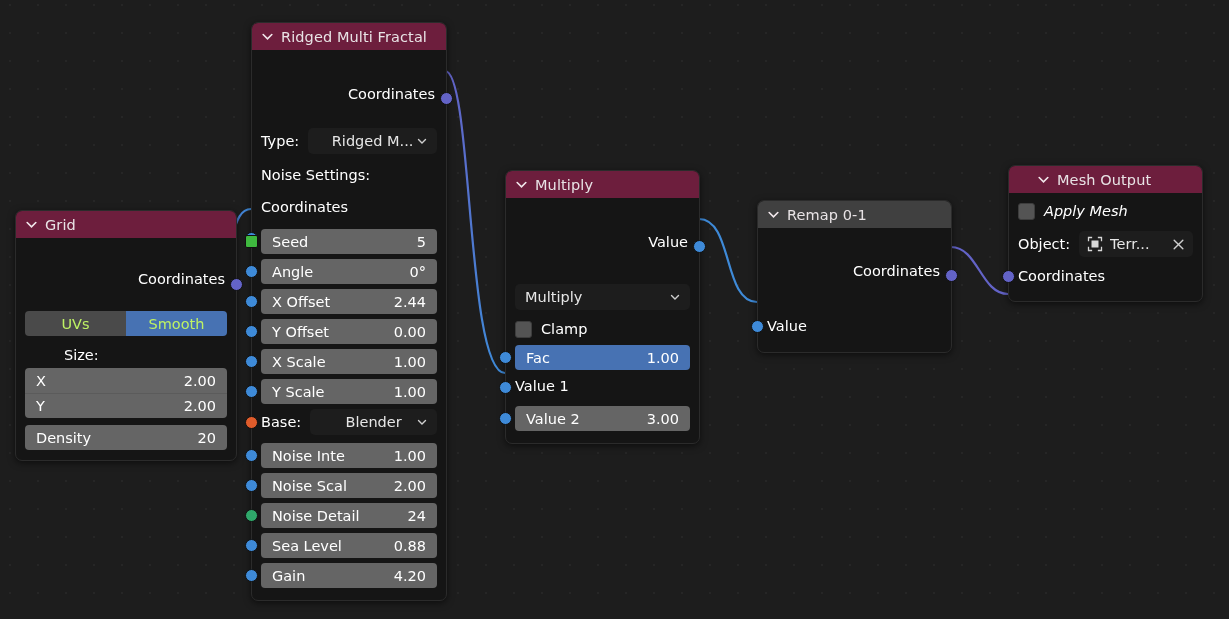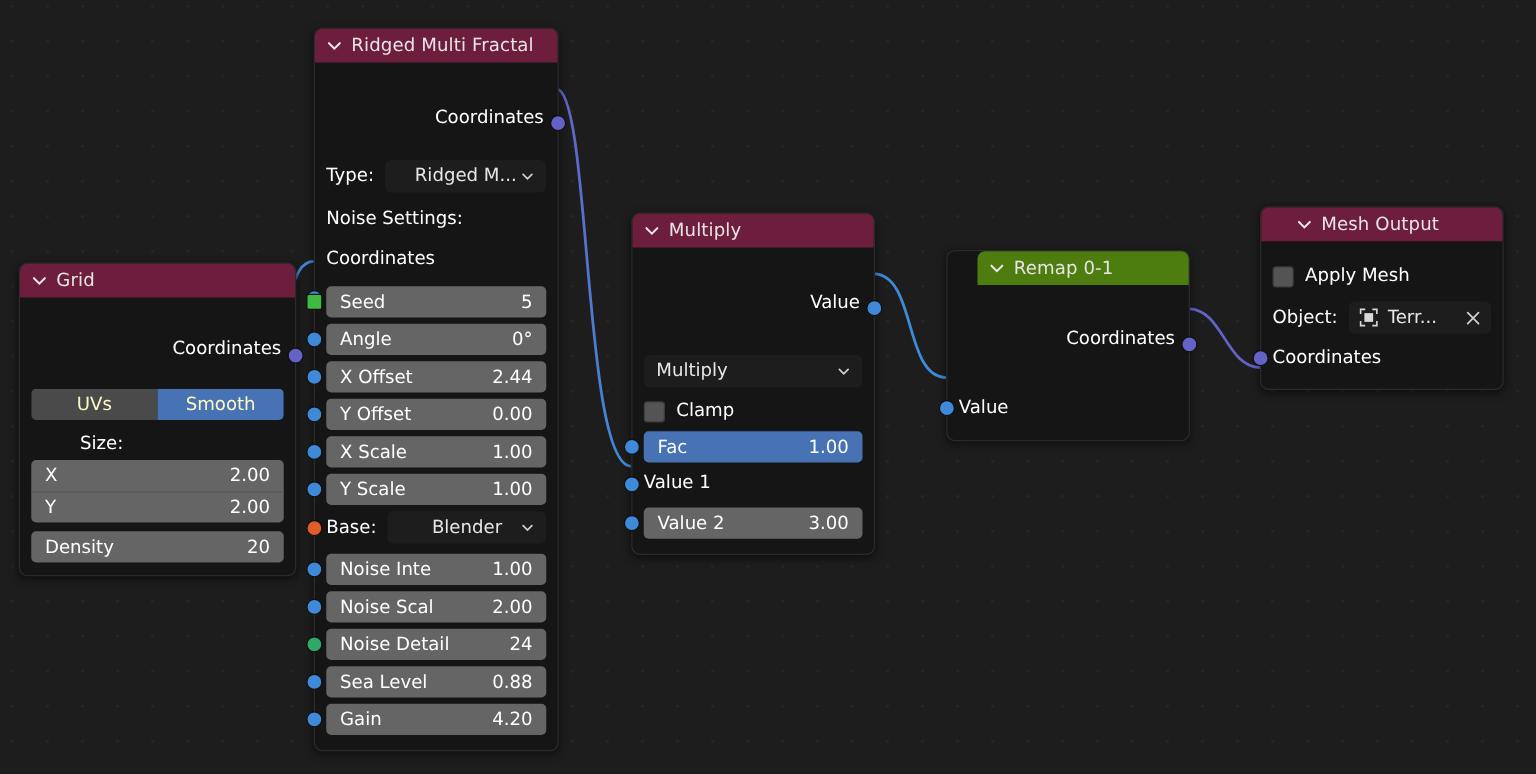--- a/index.html
+++ b/index.html
@@ -178,21 +178,21 @@
     height: 25px;
     border-radius: 4px;
     overflow: hidden;
   }
   .toggle-pair > div {
     flex: 1;
     display: flex;
     align-items: center;
     justify-content: center;
     font-size: 14.5px;
-    color: #fef9c3;
+    color: #bef264;
     background: #4a4a4a;
   }
   .toggle-pair > div.on { background: #4772b3; }
 
   
   .obj-field {
     height: 26px;
     flex: 1;
     background: #1d1d1d;
     border-radius: 5px;
@@ -453,21 +453,21 @@
         <div class="socket" style="background:#3e8ad8; left:-16px; top:6px;"></div>
         <div class="field">
           <span class="lbl">Value 2</span>
           <span class="val">3.00</span>
         </div>
       </div>
     </div>
   </div>
 
   <div class="node" style="left:757px; top:200px; width:195px;">
-    <div class="node-header" style="background:#4d7c0f;margin-left:24px;">
+    <div class="node-header" style="background:#404040;">
       <svg class="chev" viewBox="0 0 12 12">
         <path d="M2 4.2 L6 8.2 L10 4.2" fill="none" stroke="#f0e6ea" stroke-width="1.5" stroke-linecap="round"></path>
       </svg>
       <span>Remap 0-1</span>
     </div>
     <div class="node-body" style="padding-bottom:14px;">
       <div class="socket" style="background:#6363c7; right:-7px; top:41px;"></div>
       <div class="out-label" style="margin-top:27px; margin-bottom:35px;">Coordinates</div>
 
       <div class="row" style="height:22px; margin-bottom:0;">
@@ -479,21 +479,21 @@
 
   <div class="node" style="left:1008px; top:165px; width:195px;">
     <div class="node-header" style="background:#6d1e3d;padding-left:28px;">
       <svg class="chev" viewBox="0 0 12 12">
         <path d="M2 4.2 L6 8.2 L10 4.2" fill="none" stroke="#f0e6ea" stroke-width="1.5" stroke-linecap="round"></path>
       </svg>
       <span>Mesh Output</span>
     </div>
     <div class="node-body" style="padding-bottom:13px;">
 
-      <div class="chk-row" style="margin-top:10px; margin-bottom:8px;">
+      <div class="chk-row" style="margin-bottom:8px;font-style:italic;">
         <div class="chk"></div>
         <span class="tag">Apply Mesh</span>
       </div>
 
       <div class="inline-row" style="margin-bottom:9px;">
         <span class="tag">Object:</span>
         <div class="obj-field">
           <svg class="mesh-ico" viewBox="0 0 16 16">
             <rect x="4.5" y="4.5" width="7" height="7" fill="#d8d8d8"></rect>
             <path d="M1.5 4.5 L1.5 1.5 L4.5 1.5 M11.5 1.5 L14.5 1.5 L14.5 4.5 M14.5 11.5 L14.5 14.5 L11.5 14.5 M4.5 14.5 L1.5 14.5 L1.5 11.5" fill="none" stroke="#d8d8d8" stroke-width="1.3" stroke-linecap="square"></path>

